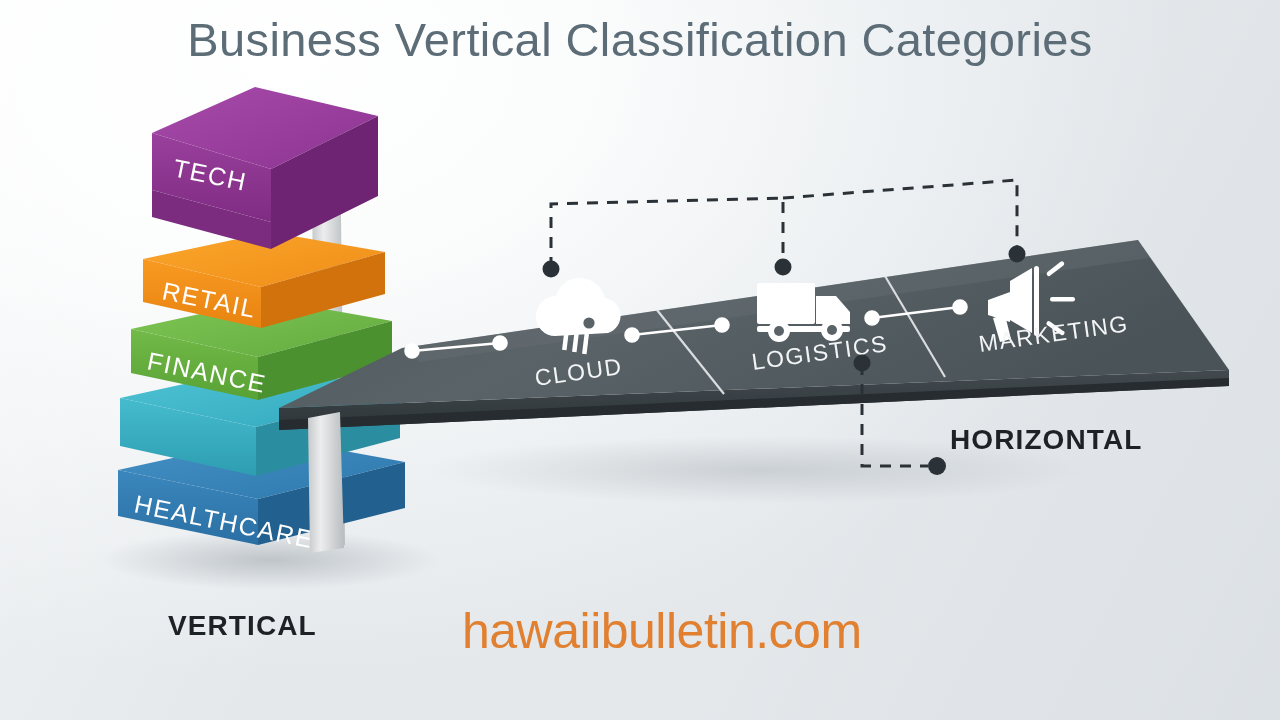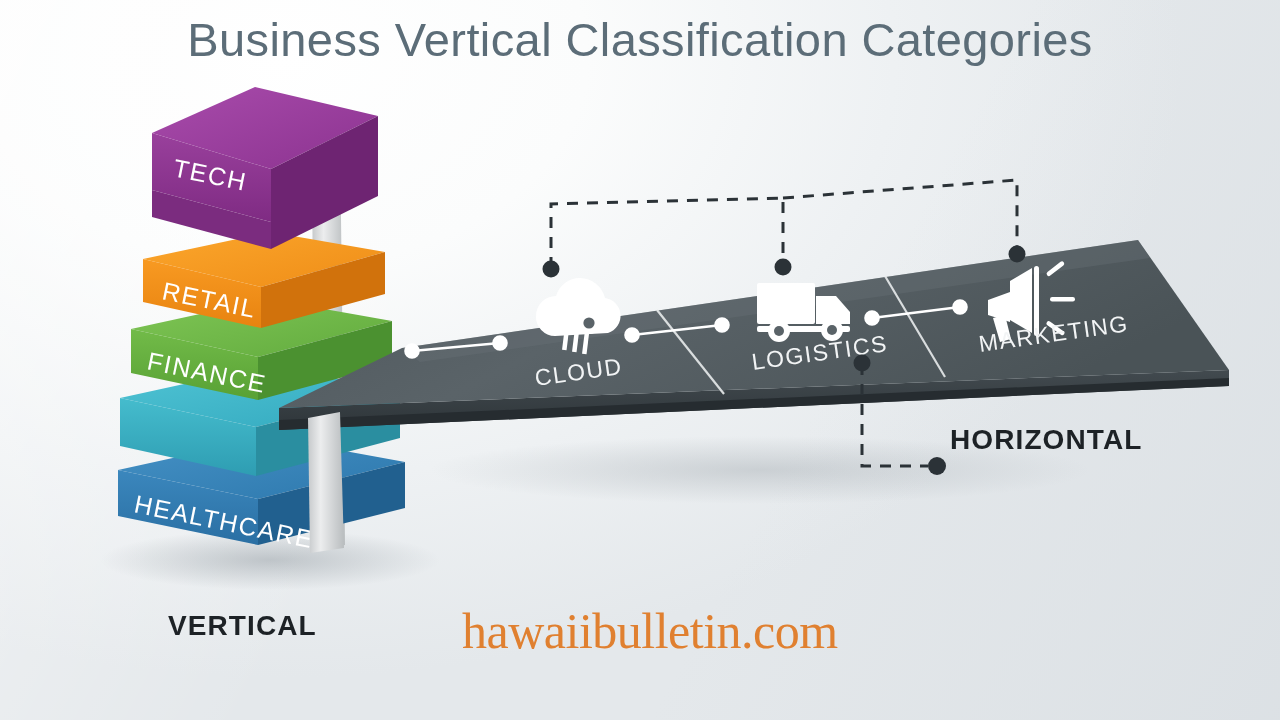--- a/index.html
+++ b/index.html
@@ -46,21 +46,21 @@
     letter-spacing: 0.4px;
     color: #5c6d78;
     white-space: nowrap;
     z-index: 40;
   }
 
   .watermark {
     position: absolute;
     left: 462px;
     top: 602px;
-    font-family: Liberation Serif, serif;
+    font-family: Liberation Sans, sans-serif;
     font-size: 50px;
     color: #e08030;
     letter-spacing: -0.5px;
     white-space: nowrap;
     z-index: 40;
   }
 
   .axis-label {
     position: absolute;
     font-family: "Liberation Sans", sans-serif;

